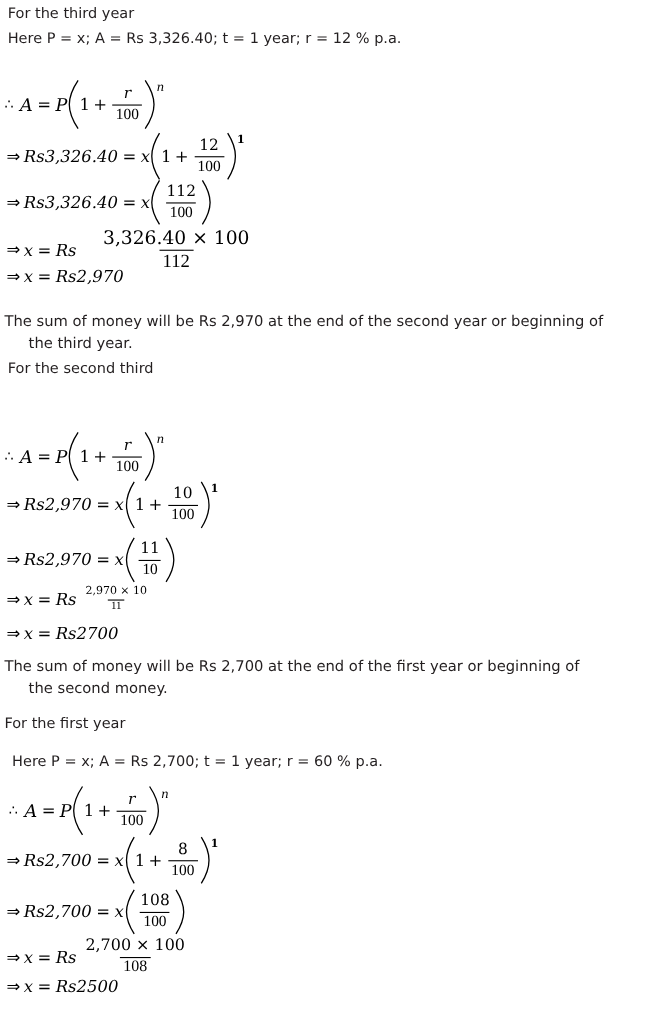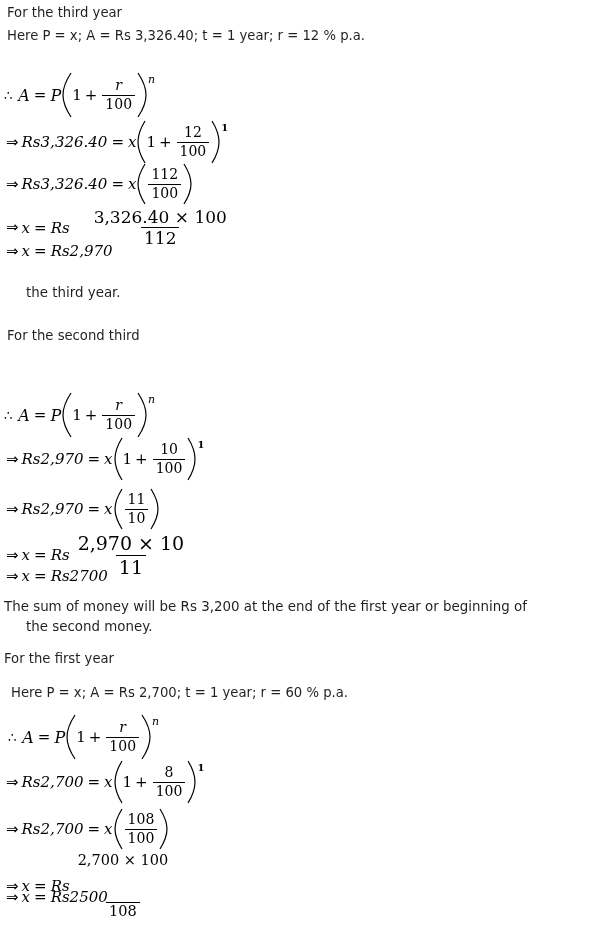--- a/index.html
+++ b/index.html
@@ -79,20 +79,21 @@
     align-items: center;
     justify-content: center;
     vertical-align: middle;
     margin: 0 2px;
     line-height: 1.08;
   }
   .frac .num { padding: 0 3px 1px 3px; }
   .frac .den {
     padding: 1px 3px 0 3px;
     border-top: 1.3px solid #000;
+    font-family: Liberation Serif, serif;
   }
 
   
   .fence { display: inline-flex; align-items: stretch; }
   .fence svg { display: block; }
 
   .sup {
     font-size: 0.62em;
     vertical-align: top;
     position: relative;
@@ -197,20 +198,21 @@
   </div>
 
   <div class="eq" style="left:6px; top:242px; font-size:15px;">
     <span class="arrow">⇒</span>
     <span class="mi">x</span>
     <span class="mo op">=</span>
     <span class="mi">Rs2,970</span>
   </div>
 
   <div class="para" style="left:4px; top:283px;">
+    <span>The sum of money will be Rs 2,970 at the end of the second year or beginning of</span>
     <span class="cont">the third year.</span>
   </div>
 
   <div class="heading" style="left:7px; top:326px;">For the second third</div>
 
 
   <div class="eq" style="left:4px; top:392px; font-size:15px;">
     <span class="therefore">∴</span>
     <span class="mi" style="font-size:16px">A</span>
     <span class="mo op">=</span>
@@ -281,35 +283,35 @@
           <path d="M1 1 C6 9, 8 16, 8 21 C8 26, 6 33, 1 41" stroke="#000" stroke-width="1.2" fill="none"></path>
         </svg>
     </span>
   </div>
 
   <div class="eq" style="left:6px; top:533px; font-size:15px;">
     <span class="arrow">⇒</span>
     <span class="mi">x</span>
     <span class="mo op">=</span>
     <span class="mi">Rs</span>
-    <span class="frac" style="font-size:19px; margin-left:5px;">
+    <span class="frac" style="font-size:10px; margin-left:5px;">
       <span class="num mn">2,970 × 10</span>
       <span class="den mn">11</span>
     </span>
   </div>
 
   <div class="eq" style="left:6px; top:567px; font-size:15px;">
     <span class="arrow">⇒</span>
     <span class="mi">x</span>
     <span class="mo op">=</span>
     <span class="mi">Rs2700</span>
   </div>
 
   <div class="para" style="left:4px; top:597px;">
-    <span>The sum of money will be Rs 3,200 at the end of the first year or beginning of</span>
+    <span>The sum of money will be Rs 2,700 at the end of the first year or beginning of</span>
     <span class="cont">the second money.</span>
   </div>
 
   <div class="heading" style="left:4px; top:649px;">For the first year</div>
 
   <div class="prose" style="left:11px; top:683px;">Here P = x; A = Rs 2,700; t = 1 year; r = 60 % p.a.</div>
 
   <div class="eq" style="left:8px; top:714px; font-size:15px;">
     <span class="therefore">∴</span>
     <span class="mi" style="font-size:16px">A</span>
@@ -381,21 +383,21 @@
           <path d="M1 1 C6 9, 8 16, 8 21 C8 26, 6 33, 1 41" stroke="#000" stroke-width="1.2" fill="none"></path>
         </svg>
     </span>
   </div>
 
   <div class="eq" style="left:6px; top:853px; font-size:15px;">
     <span class="arrow">⇒</span>
     <span class="mi">x</span>
     <span class="mo op">=</span>
     <span class="mi">Rs</span>
-    <span class="frac" style="font-size:14.5px; margin-left:5px;gap:32px;">
+    <span class="frac" style="font-size:14.5px; margin-left:5px;">
       <span class="num mn">2,700 × 100</span>
       <span class="den mn">108</span>
     </span>
   </div>
 
   <div class="eq" style="left:6px; top:888px; font-size:15px;">
     <span class="arrow">⇒</span>
     <span class="mi">x</span>
     <span class="mo op">=</span>
     <span class="mi">Rs2500</span>

